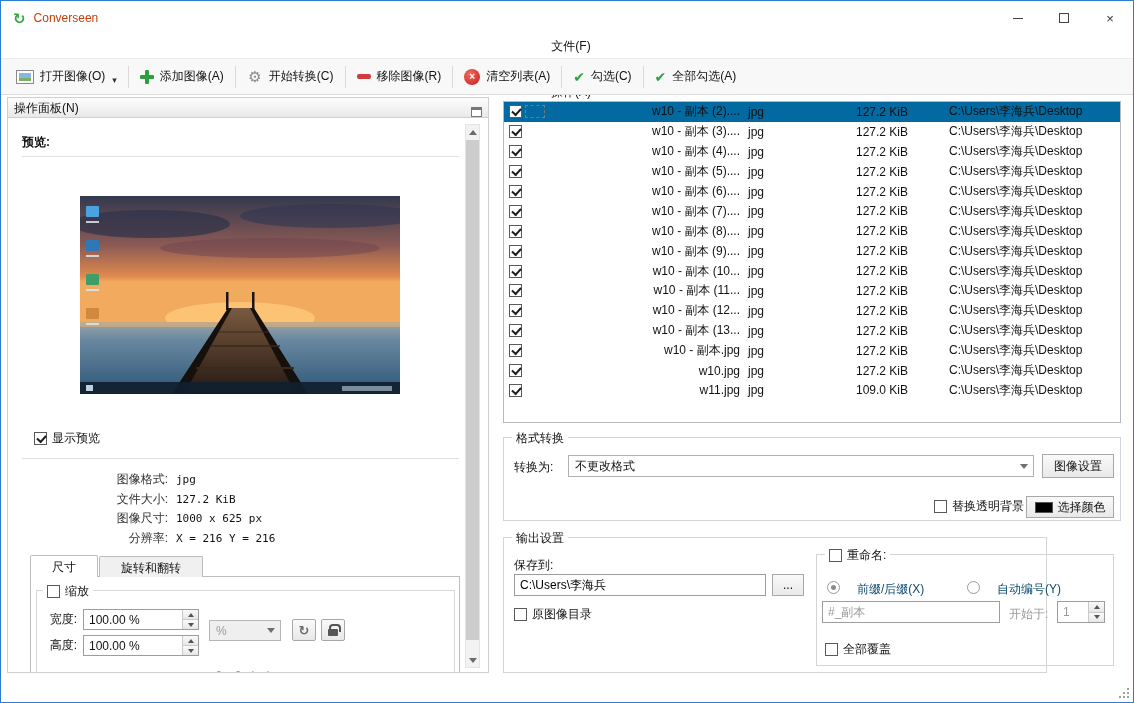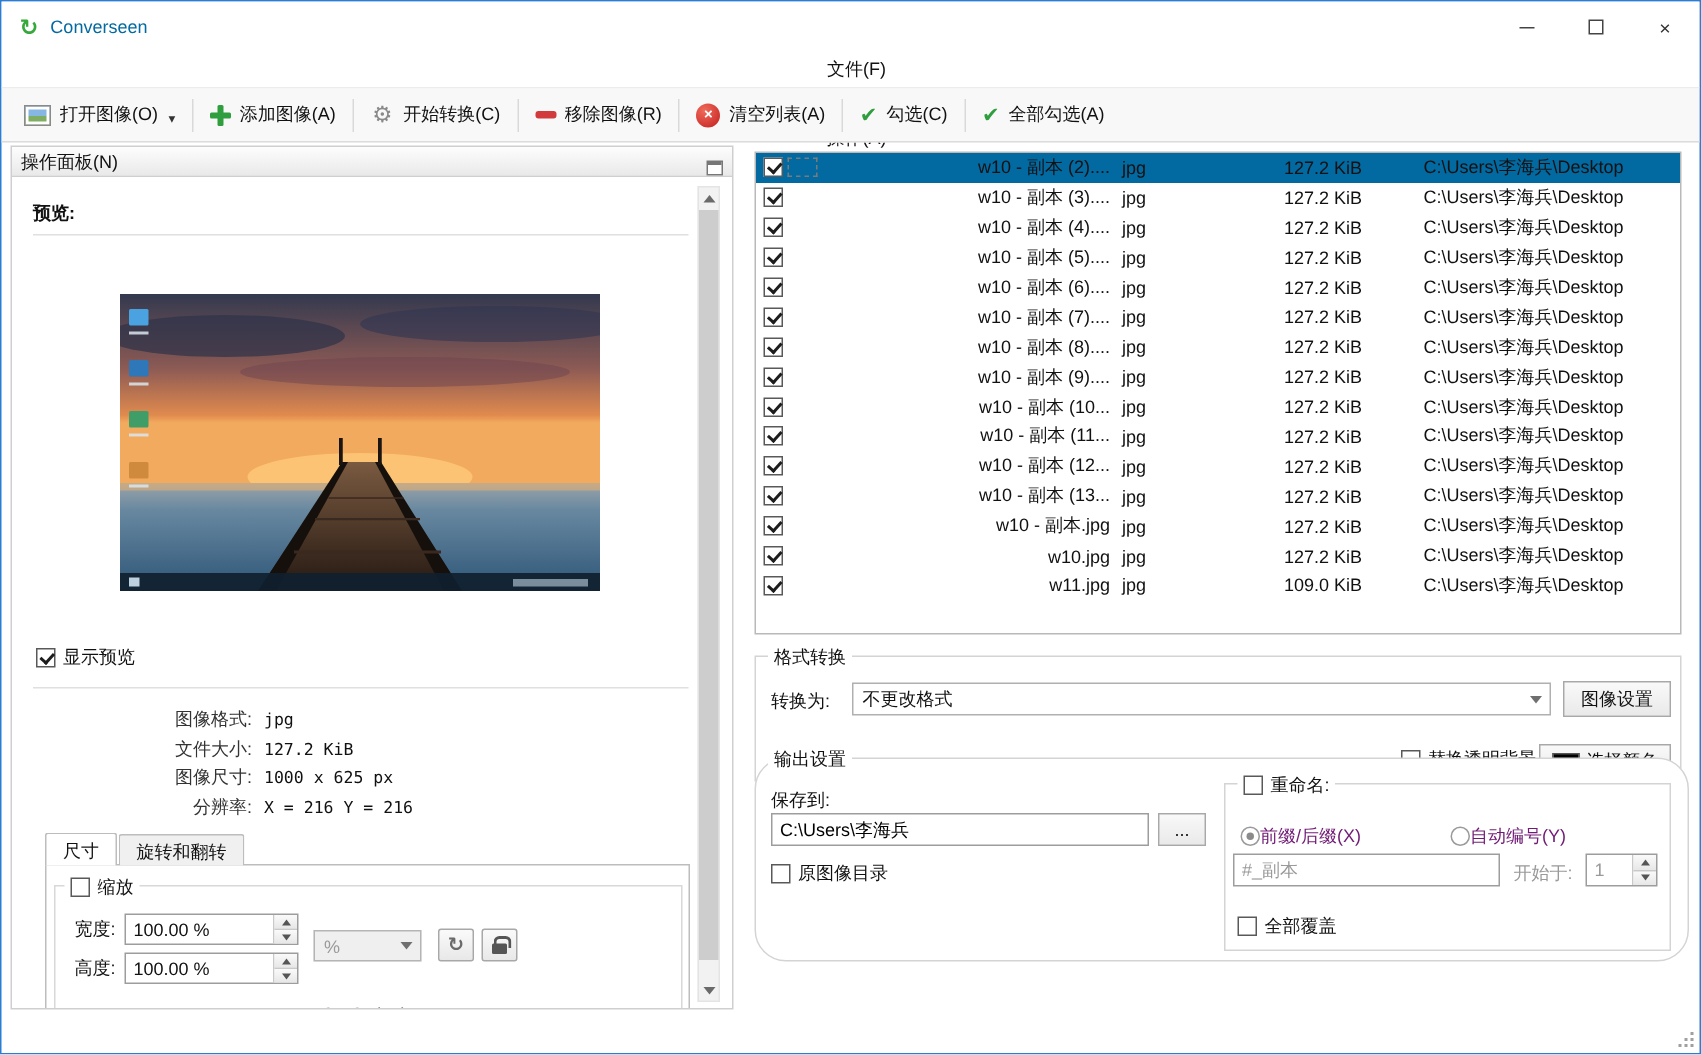--- a/index.html
+++ b/index.html
@@ -3,21 +3,21 @@
 <meta charset="utf-8">
 <style>
   *{margin:0;padding:0;box-sizing:border-box;}
   html,body{background:#fff;}
   body{font-family:"Liberation Sans","DejaVu Sans",sans-serif;font-size:12px;color:#111;}
   .window{position:relative;width:1134px;height:703px;background:#fff;border:1px solid #2b7cd3;overflow:hidden;}
 
   
   .titlebar{position:absolute;left:0;top:0;right:0;height:34px;background:#fff;display:flex;align-items:center;}
   .logo{margin-left:12px;font-weight:bold;color:#37a93c;font-size:15px;line-height:1;}
-  .title{margin-left:8px;color:#0369a1;}
+  .title{margin-left:8px;color:#c2410c;}
   .wincontrols{margin-left:auto;display:flex;height:100%;}
   .winbtn{width:46px;height:100%;display:flex;align-items:center;justify-content:center;}
   .min-glyph{width:10px;height:1px;background:#444;display:block;}
   .max-glyph{width:10px;height:10px;border:1px solid #444;display:block;}
   .close-glyph{font-size:13px;color:#333;line-height:1;}
 
   
   .menubar{position:absolute;left:0;top:34px;right:0;height:24px;display:flex;align-items:center;padding-left:8px;border-bottom:1px solid #ececec;background:#fff;flex-direction:column;}
   .menu-item{padding:3px 9px;}
 
@@ -42,29 +42,29 @@
   .float-btn{margin-left:auto;width:11px;height:10px;border:1px solid #777;position:relative;background:#fff;}
   .float-btn::before{content:"";position:absolute;left:0;top:0;right:0;height:2px;background:#777;}
   .panel-body{position:relative;height:554px;overflow:hidden;background:#fff;}
   .preview-label{position:absolute;left:14px;top:16px;font-weight:bold;}
   .hr{position:absolute;left:14px;width:437px;border-top:1px solid #e0e0e0;}
   .hr1{top:38px;}
   .hr2{top:340px;}
   .preview-img{position:absolute;left:72px;top:78px;width:320px;height:198px;}
   .preview-img svg{display:block;}
   .check-row{display:flex;align-items:center;gap:5px;white-space:nowrap;}
-  .show-preview{position:absolute;left:16px;top:312px;}
+  .show-preview{position:absolute;left:26px;top:312px;}
   .cb{width:13px;height:13px;border:1px solid #595959;background:#fff;position:relative;flex:none;display:inline-block;}
   .cb.checked::after{content:"";position:absolute;left:2px;top:2px;width:7px;height:4px;border-left:2px solid #1d1d1d;border-bottom:2px solid #1d1d1d;transform:rotate(-48deg);}
   .info-grid{position:absolute;left:0;top:352px;width:100%;}
   .info-row{display:flex;height:19.5px;align-items:center;}
   .info-label{width:160px;text-align:right;color:#333;}
   .info-value{margin-left:8px;font-family:"DejaVu Sans Mono","Liberation Mono",monospace;font-size:11px;color:#111;}
   .tabs{position:absolute;left:22px;top:437px;display:flex;align-items:flex-end;z-index:2;}
-  .tab{height:21px;padding:3px 11px;border:1px solid #bdbdbd;border-bottom:none;background:#f0f0f0;border-radius:2px 2px 0 0;margin-right:1px;}
+  .tab{height:21px;padding:3px 21px;border:1px solid #bdbdbd;border-bottom:none;background:#f0f0f0;border-radius:2px 2px 0 0;margin-right:1px;}
   .tab.active{height:22px;background:#fff;}
   .tab-pane{position:absolute;left:22px;top:458px;width:430px;height:130px;border:1px solid #bdbdbd;background:#fff;}
   .scale-box{position:absolute;left:5px;top:13px;width:419px;height:140px;border:1px solid #d8d8d8;}
   .scale-legend{position:absolute;left:6px;top:-8px;background:#fff;padding:0 4px;}
   .dim-row{position:absolute;display:flex;align-items:center;gap:6px;}
   .row-w{left:8px;top:18px;}
   .row-h{left:8px;top:44px;}
   .dim-label{width:32px;text-align:right;}
   .spinbox{display:flex;width:116px;height:21px;border:1px solid #9d9d9d;background:#fff;align-items:stretch;}
   .spin-val{flex:1;padding-left:5px;display:flex;align-items:center;}
@@ -101,38 +101,38 @@
   .trow.selected{background:#0369a1;}
   .tc{padding:0 4px;white-space:nowrap;overflow:hidden;display:flex;align-items:center;height:100%;}
   .c1{padding-left:5px;gap:3px;}
   .c3{justify-content:flex-end;}
   .focusbox{width:20px;height:13px;border:1px dashed #7a7a7a;flex:none;}
 
   
   .groupbox{position:absolute;border:1px solid #d4d4d4;background:#fff;}
   .legend{position:absolute;top:-8px;left:8px;background:#fff;padding:0 4px;}
   .format-group{left:502px;top:436px;width:618px;height:84px;}
-  .output-group{left:502px;top:504px;width:623px;height:136px;border-radius:21px;}
+  .output-group{left:502px;top:536px;width:544px;height:136px;}
   .lbl{position:absolute;white-space:nowrap;}
   .convert-lbl{left:10px;top:21px;}
   .combo{border:1px solid #b0b0b0;background:#fff;display:flex;align-items:center;}
   .big-combo{position:absolute;left:64px;top:17px;width:466px;height:22px;padding-left:6px;}
   .btn{border:1px solid #a8a8a8;background:linear-gradient(#f9f9f9,#e9e9e9);font:12px "Liberation Sans","DejaVu Sans",sans-serif;display:flex;align-items:center;justify-content:center;color:#111;}
   .settings-btn{position:absolute;left:538px;top:16px;width:72px;height:24px;}
   .replace-bg{position:absolute;left:430px;top:60px;}
   .color-btn{position:absolute;left:522px;top:58px;width:88px;height:22px;gap:5px;}
   .swatch{width:18px;height:11px;background:#000;border:1px solid #555;flex:none;}
   .saveto-lbl{left:10px;top:19px;}
   .text-input{position:absolute;border:1px solid #9d9d9d;background:#fff;font:12px "Liberation Sans","DejaVu Sans",sans-serif;padding:0 5px;}
   .save-input{left:10px;top:36px;width:252px;height:22px;}
   .browse-btn{position:absolute;left:268px;top:36px;width:32px;height:22px;}
   .samedir{position:absolute;left:10px;top:68px;}
   .rename-frame{position:absolute;left:312px;top:16px;width:298px;height:112px;border:1px solid #d4d4d4;}
   .rename-legend{position:absolute;left:8px;top:-8px;background:#fff;padding:0 4px;}
-  .radio-row{position:absolute;display:flex;align-items:center;gap:0;color:#701a75;white-space:nowrap;}
+  .radio-row{position:absolute;display:flex;align-items:flex-start;gap:17px;color:#0c4a6e;white-space:nowrap;}
   .r1{left:10px;top:26px;}
   .r2{left:150px;top:26px;}
   .radio{width:13px;height:13px;border:1px solid #9a9a9a;border-radius:50%;background:#fff;position:relative;flex:none;}
   .radio.selected::after{content:"";position:absolute;left:3px;top:3px;width:5px;height:5px;border-radius:50%;background:#8b8b8b;}
   .pattern-input{left:5px;top:46px;width:178px;height:22px;color:#9a9a9a;}
   .start-lbl{left:192px;top:51px;color:#9a9a9a;}
   .start-spin{position:absolute;left:240px;top:46px;width:48px;height:22px;}
   .start-spin .spin-val{color:#9a9a9a;}
   .overwrite{position:absolute;left:8px;top:86px;}
 

